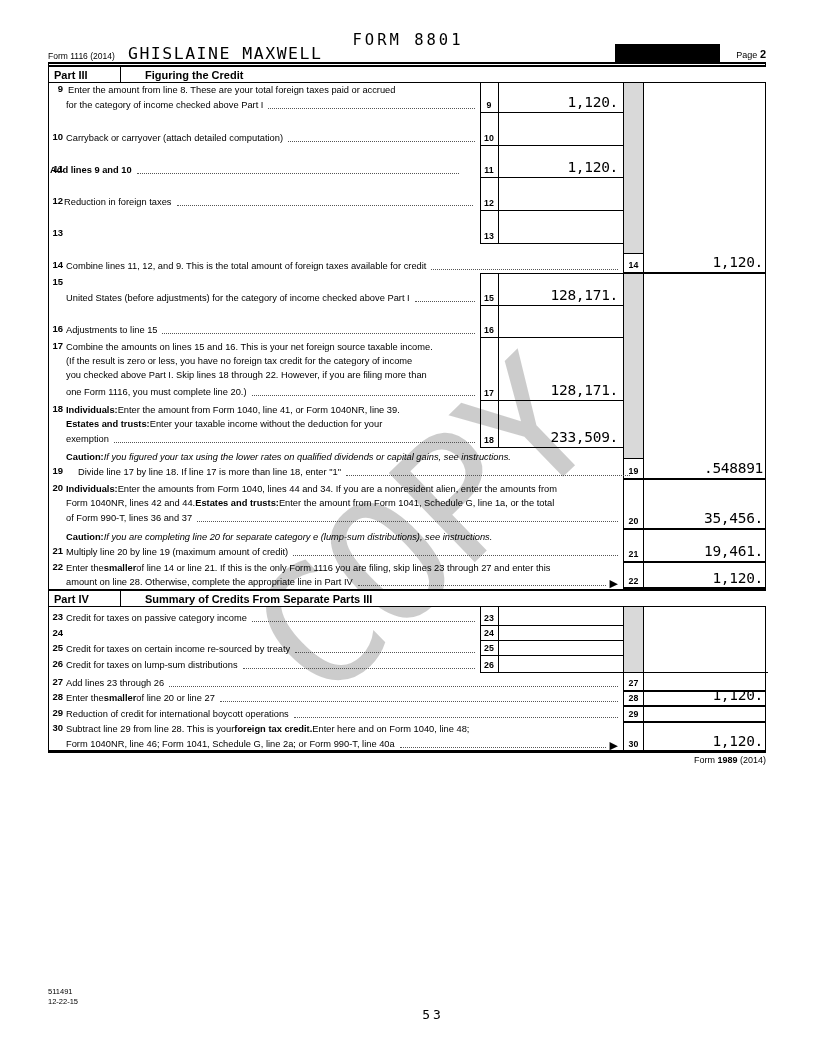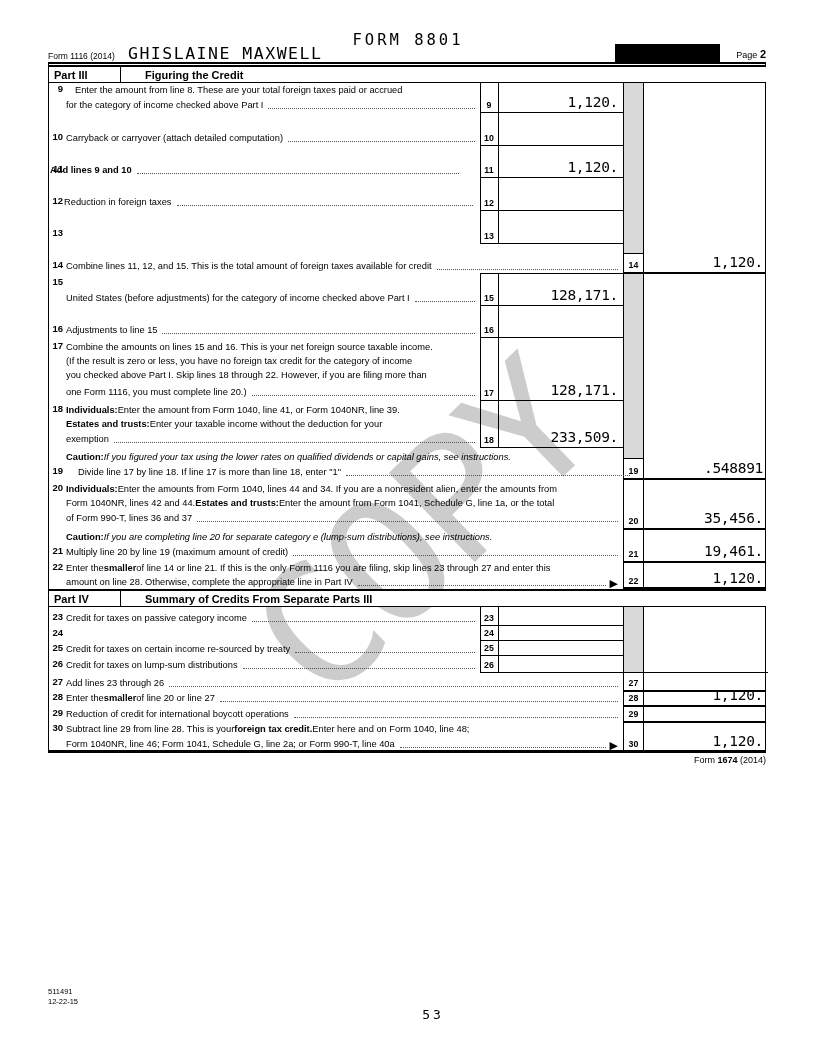--- a/index.html
+++ b/index.html
@@ -116,21 +116,21 @@
   <div class="hl" style="left:623px;width:143px;top:528px;height:1.5px;"></div>
   <div class="hl" style="left:623px;width:143px;top:561px;height:1.5px;"></div>
   <div class="hl" style="left:623px;width:143px;top:587px;height:1.5px;"></div>
   <div class="hl" style="left:623px;width:143px;top:690px;height:1.5px;"></div>
   <div class="hl" style="left:623px;width:143px;top:705px;height:1.5px;"></div>
   <div class="hl" style="left:623px;width:143px;top:721px;height:1.5px;"></div>
 
   <div class="hl" style="left:48px;width:718px;top:750px;height:2.5px;"></div>
 
   <div class="rn" style="top:83px;">9</div>
-  <div class="ln" style="top:83px;left:75px;">
+  <div class="ln" style="top:83px;left:68px;">
       <span>Enter the amount from line 8. These are your total foreign taxes paid or accrued</span>
     </div>
   <div class="ln" style="top:98px;left:66px;width:411px;">
       <span>for the category of income checked above Part I</span>
       <span class="fill"></span>
     </div>
   <div class="bx in" style="top:99px;">9</div>
   <div class="val in" style="top:94px;">1,120.</div>
 
   <div class="rn" style="top:131px;">10</div>
@@ -156,21 +156,21 @@
     </div>
   <div class="bx in" style="top:197px;">12</div>
   <div class="val in" style="top:192px;"></div>
 
   <div class="rn" style="top:227px;">13</div>
   <div class="bx in" style="top:230px;">13</div>
   <div class="val in" style="top:225px;"></div>
 
   <div class="rn" style="top:259px;">14</div>
   <div class="ln" style="top:259px;left:66px;width:554px;">
-      <span>Combine lines 11, 12, and 15. This is the total amount of foreign taxes available for credit</span>
+      <span>Combine lines 11, 12, and 9. This is the total amount of foreign taxes available for credit</span>
       <span class="fill"></span>
     </div>
   <div class="bx rt" style="top:259px;">14</div>
   <div class="val rt" style="top:254px;">1,120.</div>
 
   <div class="rn" style="top:276px;">15</div>
   <div class="ln" style="top:291px;left:66px;width:411px;">
       <span>United States (before adjustments) for the category of income checked above Part I</span>
       <span class="fill"></span>
     </div>
@@ -341,18 +341,18 @@
       <span> Enter here and on Form 1040, line 48;</span>
     </div>
   <div class="ln" style="top:737px;left:66px;width:554px;">
       <span>Form 1040NR, line 46; Form 1041, Schedule G, line 2a; or Form 990-T, line 40a</span>
       <span class="fill"></span>
       <span class="arrow">▶</span>
     </div>
   <div class="bx rt" style="top:738px;">30</div>
   <div class="val rt" style="top:733px;">1,120.</div>
 
-  <div class="ftr-note"><span>Form </span><span class="b">1674</span><span> (2014)</span></div>
+  <div class="ftr-note"><span>Form </span><span class="b">1989</span><span> (2014)</span></div>
   <div class="ftr-code" style="top:987px;">511491</div>
   <div class="ftr-code" style="top:997px;">12-22-15</div>
   <div class="ftr-pageno">53</div>
 
 </div>
 
 </body></html>

